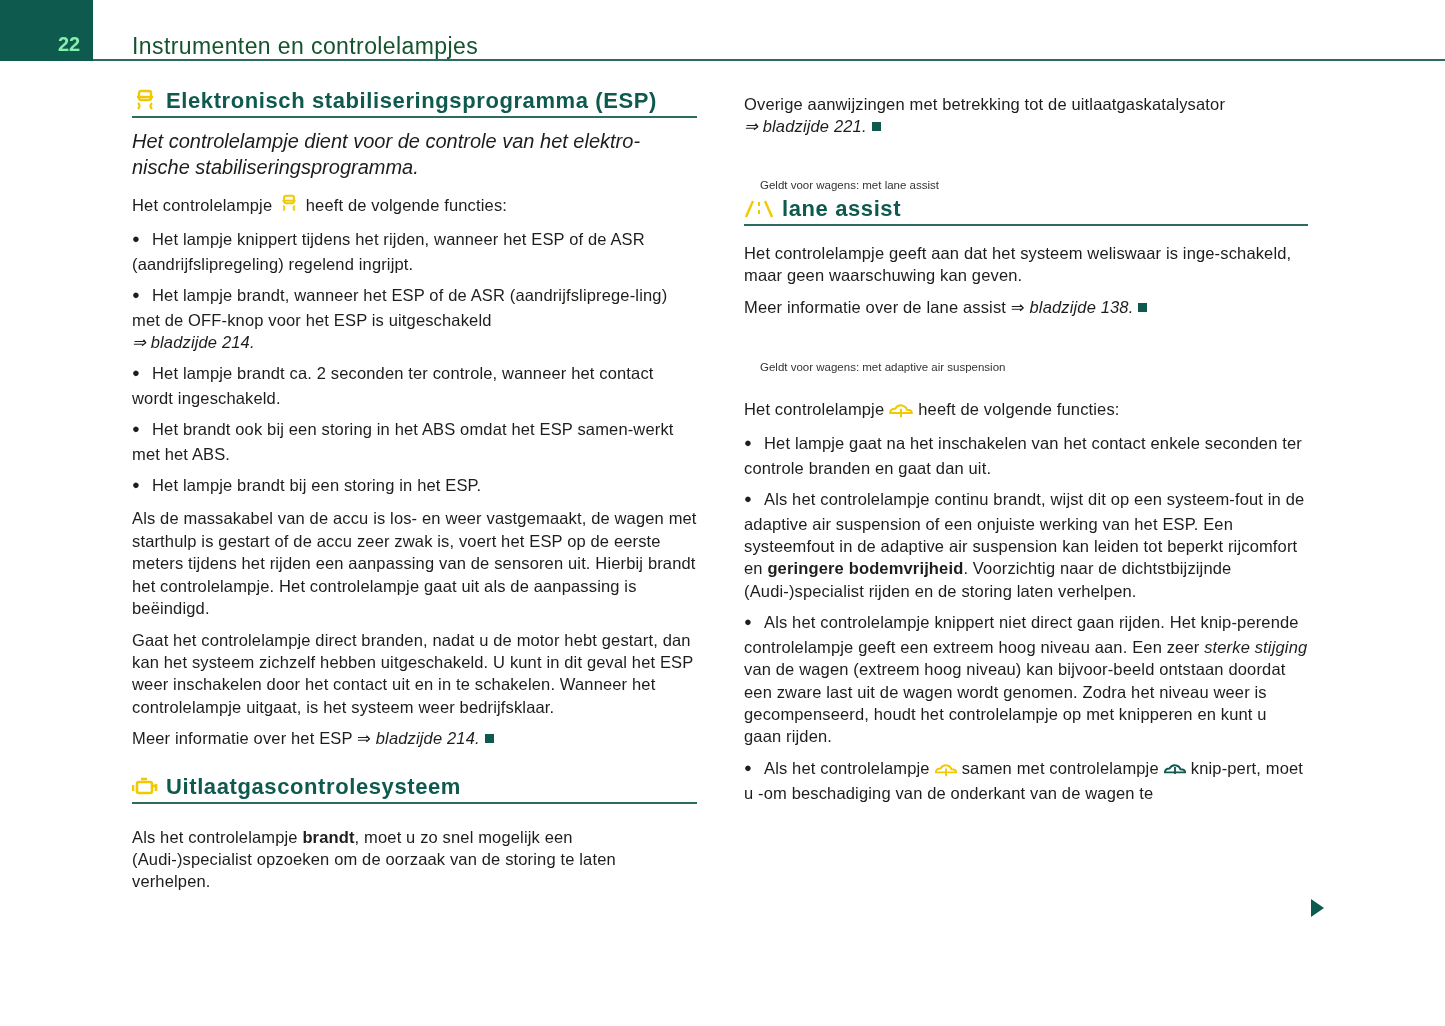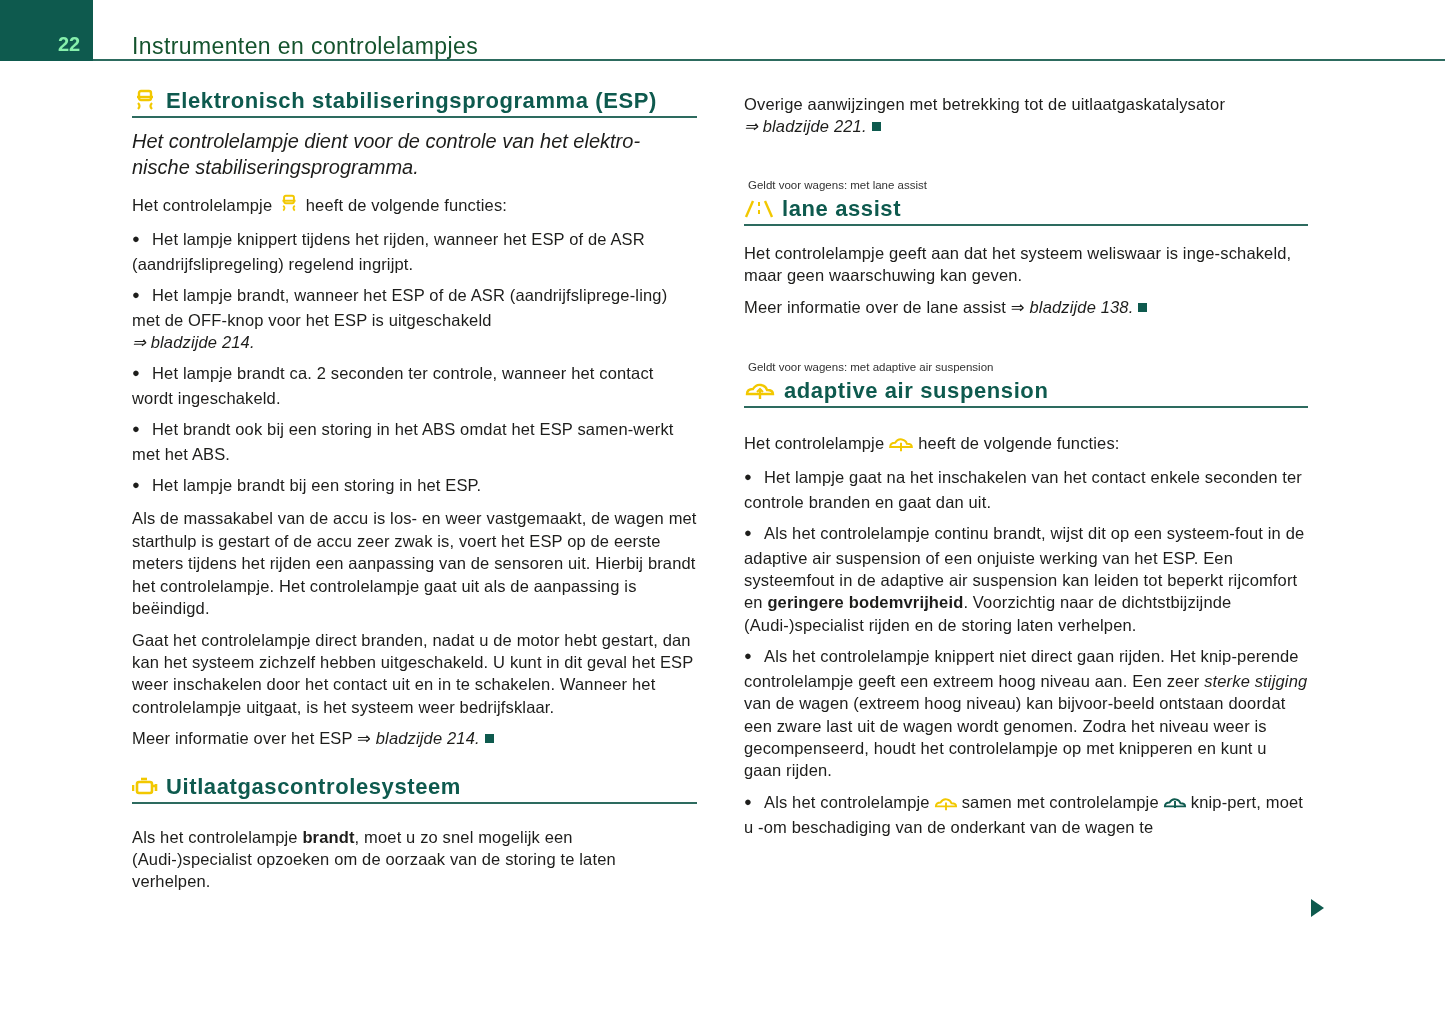--- a/index.html
+++ b/index.html
@@ -15,21 +15,21 @@
   .col-right { left: 744px; width: 564px; }
 
   .section-head { display: flex; align-items: center; padding-bottom: 2px; border-bottom: 2px solid #2d6b5f; margin-bottom: 10px; }
   .section-head .title { font-size: 22px; font-weight: bold; color: #0e5a4e; letter-spacing: 0.6px; }
   .section-head .icon { width: 26px; height: 24px; margin-right: 8px; display: inline-flex; align-items: center; justify-content: center; }
   .lead { font-style: italic; font-size: 20px; line-height: 26px; margin: 10px 0 14px 0; color: #1d1d1b; }
   p { margin: 0 0 9px 0; font-size: 16.5px; line-height: 22.4px; letter-spacing: 0.15px; }
   .bullet::before { content: "\25CF"; font-size: 13px; margin-right: 12px; position: relative; top: -2px; }
   .xref { font-style: italic; }
   .endmark { display: inline-block; width: 9px; height: 9px; background: #0e5a4e; margin-left: 5px; vertical-align: 1px; }
-  .applies { font-size: 11.5px; color: #333; margin: 0 0 4px 4px; line-height: 14px; }
+  .applies { font-size: 11.5px; color: #333; margin: 0 0 4px 16px; line-height: 14px; }
   .inline-icon { display: inline-block; vertical-align: -3px; margin: 0 3px; }
   .next-arrow { position: absolute; left: 1311px; top: 899px; width: 0; height: 0;
                 border-top: 9px solid transparent; border-bottom: 9px solid transparent; border-left: 13px solid #0e5a4e; }
   b { font-weight: bold; }
 </style>
 </head>
 <body>
 
 <div class="page-tab">
   <span class="page-num">22</span>
@@ -94,30 +94,20 @@
           <line x1="15" y1="11" x2="15" y2="15" stroke="#f2c800" stroke-width="2"></line>
           <line x1="21" y1="2" x2="28" y2="18" stroke="#f2c800" stroke-width="2.4"></line>
         </svg>
     </span>
     <span class="title">lane assist</span>
   </div>
   <p style="margin-top:16px;">Het controlelampje geeft aan dat het systeem weliswaar is inge-schakeld, maar geen waarschuwing kan geven.</p>
   <p><span>Meer informatie over de lane assist ⇒</span> <span class="xref">bladzijde 138.</span><span class="endmark"></span></p>
 
   <div style="margin-top:42px;" class="applies">Geldt voor wagens: met adaptive air suspension</div>
-  <div class="section-head">
-    <span class="icon" style="width:32px;">
-      <svg width="32" height="18" viewBox="0 0 32 18">
-          <path d="M3 12 q0 -5 6 -5 q3 -5 8 -4 q5 1 6 5 q6 0 6 4 z" fill="none" stroke="#f2c800" stroke-width="2.4"></path>
-          <line x1="16" y1="7" x2="16" y2="17" stroke="#f2c800" stroke-width="2.4"></line>
-          <path d="M13 10 l3 -3 l3 3" fill="none" stroke="#f2c800" stroke-width="2"></path>
-        </svg>
-    </span>
-    <span class="title">adaptive air suspension</span>
-  </div>
   <p style="margin-top:24px;"><span>Het controlelampje</span><span class="inline-icon"><svg width="28" height="15" viewBox="0 0 32 18">
           <path d="M3 12 q0 -5 6 -5 q3 -5 8 -4 q5 1 6 5 q6 0 6 4 z" fill="none" stroke="#f2c800" stroke-width="2.4"></path>
           <line x1="16" y1="7" x2="16" y2="17" stroke="#f2c800" stroke-width="2.4"></line>
         </svg></span><span>heeft de volgende functies:</span></p>
   <p class="bullet">Het lampje gaat na het inschakelen van het contact enkele seconden ter controle branden en gaat dan uit.</p>
   <p class="bullet"><span>Als het controlelampje continu brandt, wijst dit op een systeem-fout in de adaptive air suspension of een onjuiste werking van het ESP. Een systeemfout in de adaptive air suspension kan leiden tot beperkt rijcomfort en</span> <b>geringere bodemvrijheid</b><span>. Voorzichtig naar de dichtstbijzijnde (Audi-)specialist rijden en de storing laten verhelpen.</span></p>
   <p class="bullet"><span>Als het controlelampje knippert niet direct gaan rijden. Het knip-perende controlelampje geeft een extreem hoog niveau aan. Een zeer</span> <i>sterke stijging</i> <span>van de wagen (extreem hoog niveau) kan bijvoor-beeld ontstaan doordat een zware last uit de wagen wordt genomen. Zodra het niveau weer is gecompenseerd, houdt het controlelampje op met knipperen en kunt u gaan rijden.</span></p>
   <p class="bullet"><span>Als het controlelampje</span><span class="inline-icon"><svg width="26" height="14" viewBox="0 0 32 18">
           <path d="M3 12 q0 -5 6 -5 q3 -5 8 -4 q5 1 6 5 q6 0 6 4 z" fill="none" stroke="#f2c800" stroke-width="2.4"></path>
           <line x1="16" y1="7" x2="16" y2="17" stroke="#f2c800" stroke-width="2.4"></line>

